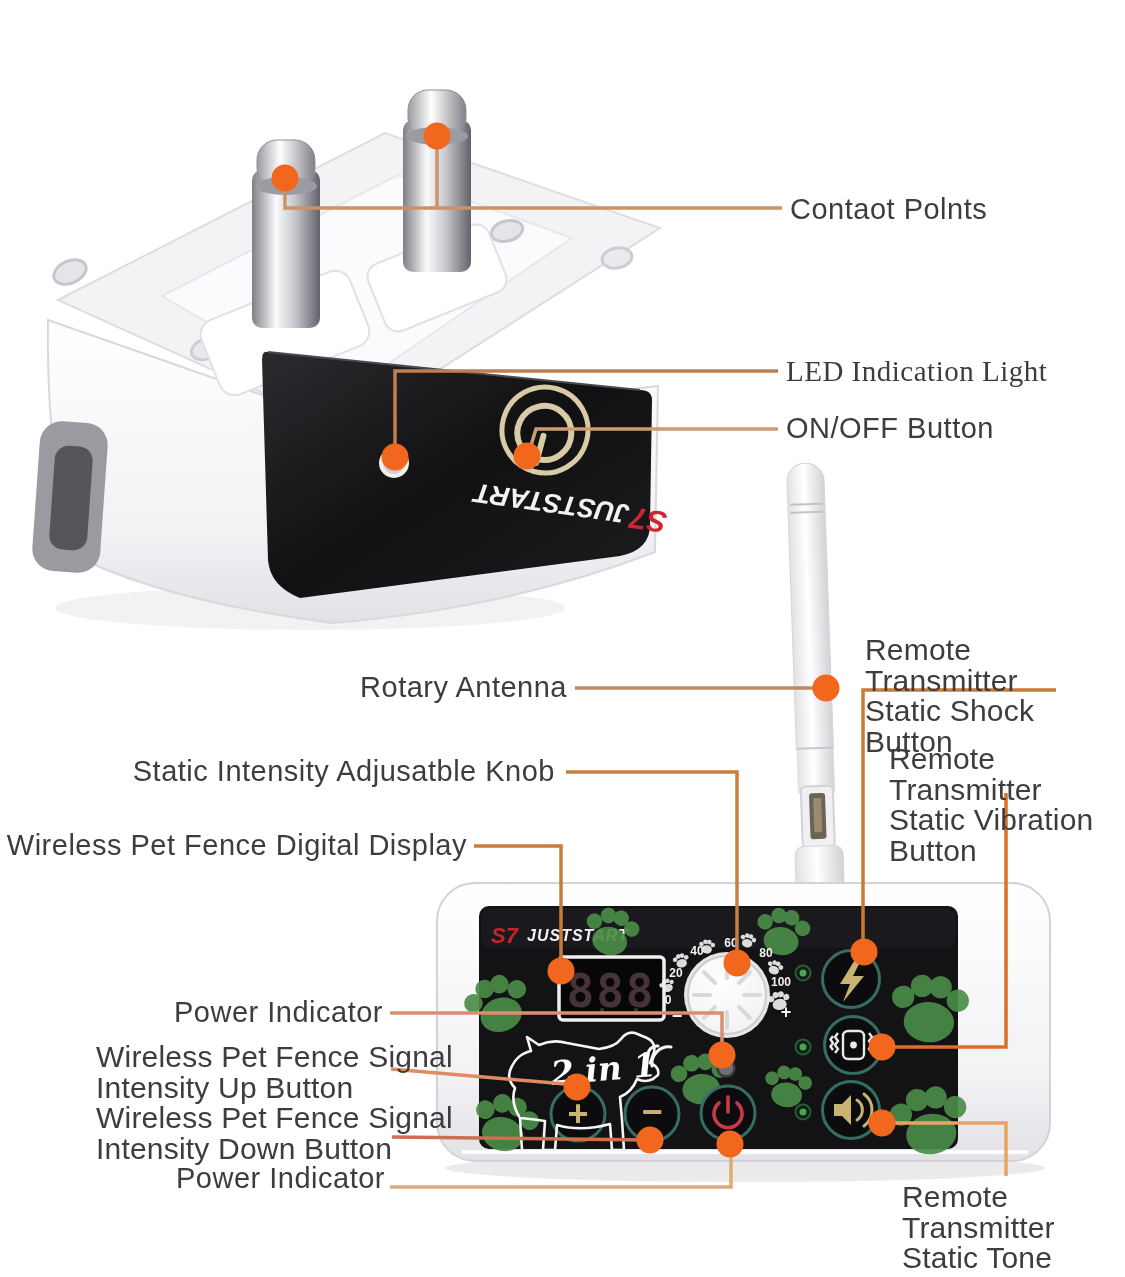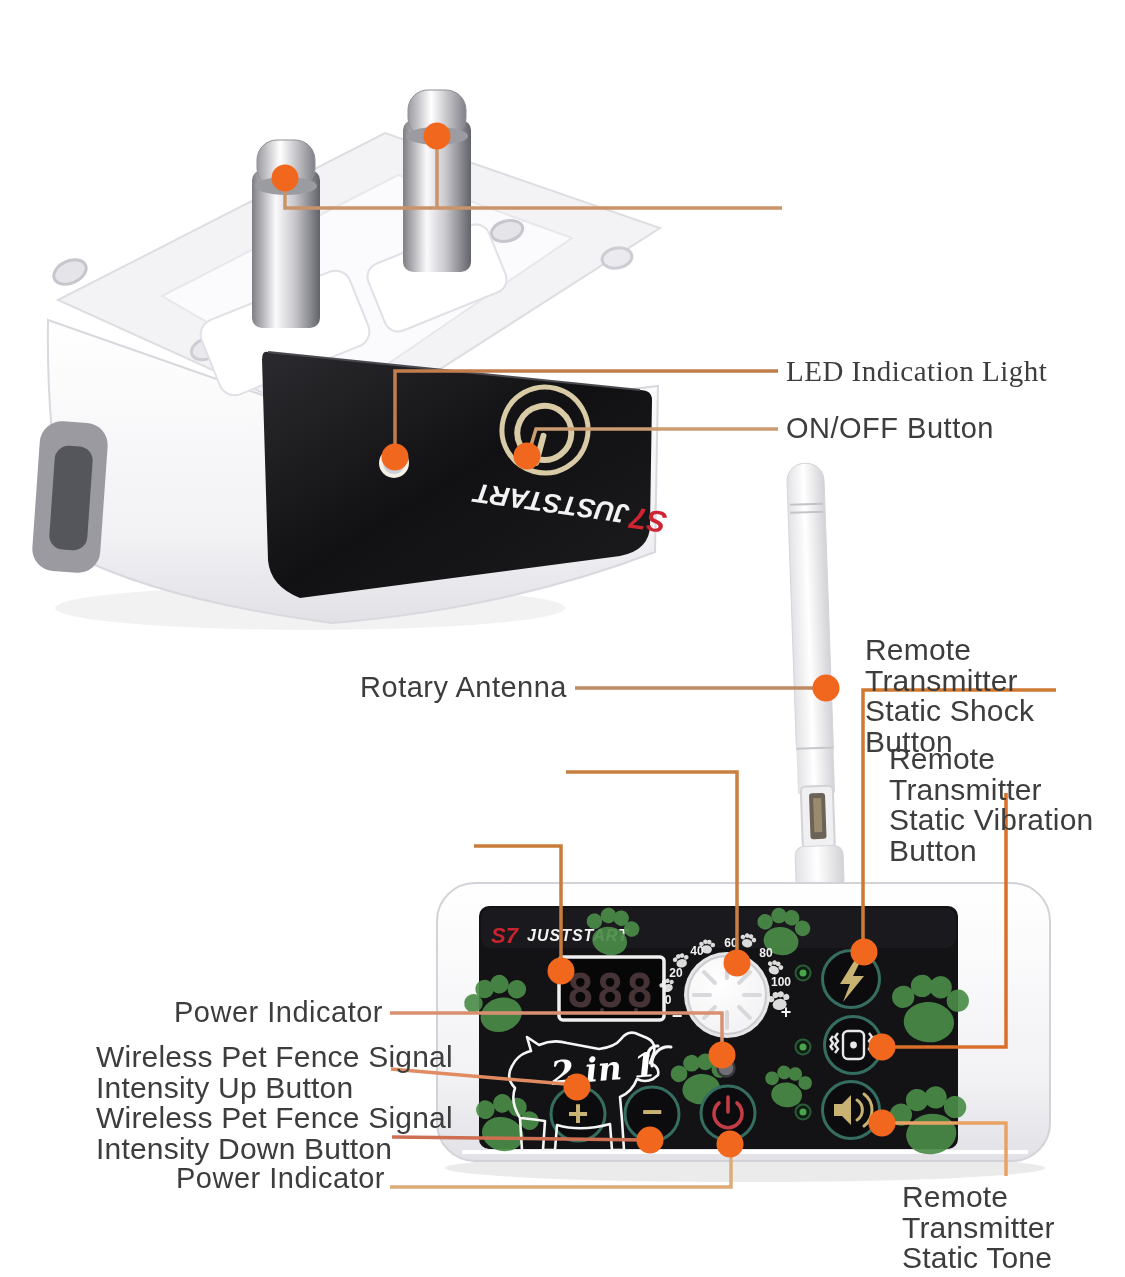--- a/index.html
+++ b/index.html
@@ -277,23 +277,26 @@
         <circle cx="722" cy="1055" r="13.5"></circle>
       <circle cx="577" cy="1087" r="13.5"></circle>
         <circle cx="650" cy="1140" r="13.5"></circle>
       <circle cx="730" cy="1144" r="13.5"></circle>
         <circle cx="864" cy="952" r="13.5"></circle>
       <circle cx="882" cy="1047" r="13.5"></circle>
         <circle cx="882" cy="1123" r="13.5"></circle>
     </g>
   </svg>
 
+  <div class="lbl" style="left:790px;top:194px;">Contaot Polnts</div>
   <div class="lbl" style="left:786px;top:356px;font-family:Liberation Serif, serif;">LED Indication Light</div>
   <div class="lbl" style="left:786px;top:413px;">ON/OFF Button</div>
   <div class="lbl ralign" style="right:558px;top:672px;">Rotary Antenna</div>
+  <div class="lbl ralign" style="right:570px;top:756px;">Static Intensity Adjusatble Knob</div>
+  <div class="lbl ralign" style="right:658px;top:830px;">Wireless Pet Fence Digital Display</div>
   <div class="lbl ralign" style="right:742px;top:997px;">Power Indicator</div>
   <div class="lbl-sm" style="left:96px;top:1042px;">Wireless Pet Fence Signal
 Intensity Up Button</div>
   <div class="lbl-sm" style="left:96px;top:1103px;">Wireless Pet Fence Signal
 Intensity Down Button</div>
   <div class="lbl ralign" style="right:740px;top:1163px;">Power Indicator</div>
   <div class="lbl-sm" style="left:865px;top:635px;">Remote Transmitter
 Static Shock Button</div>
   <div class="lbl-sm" style="left:889px;top:744px;">Remote Transmitter
 Static Vibration Button</div>

